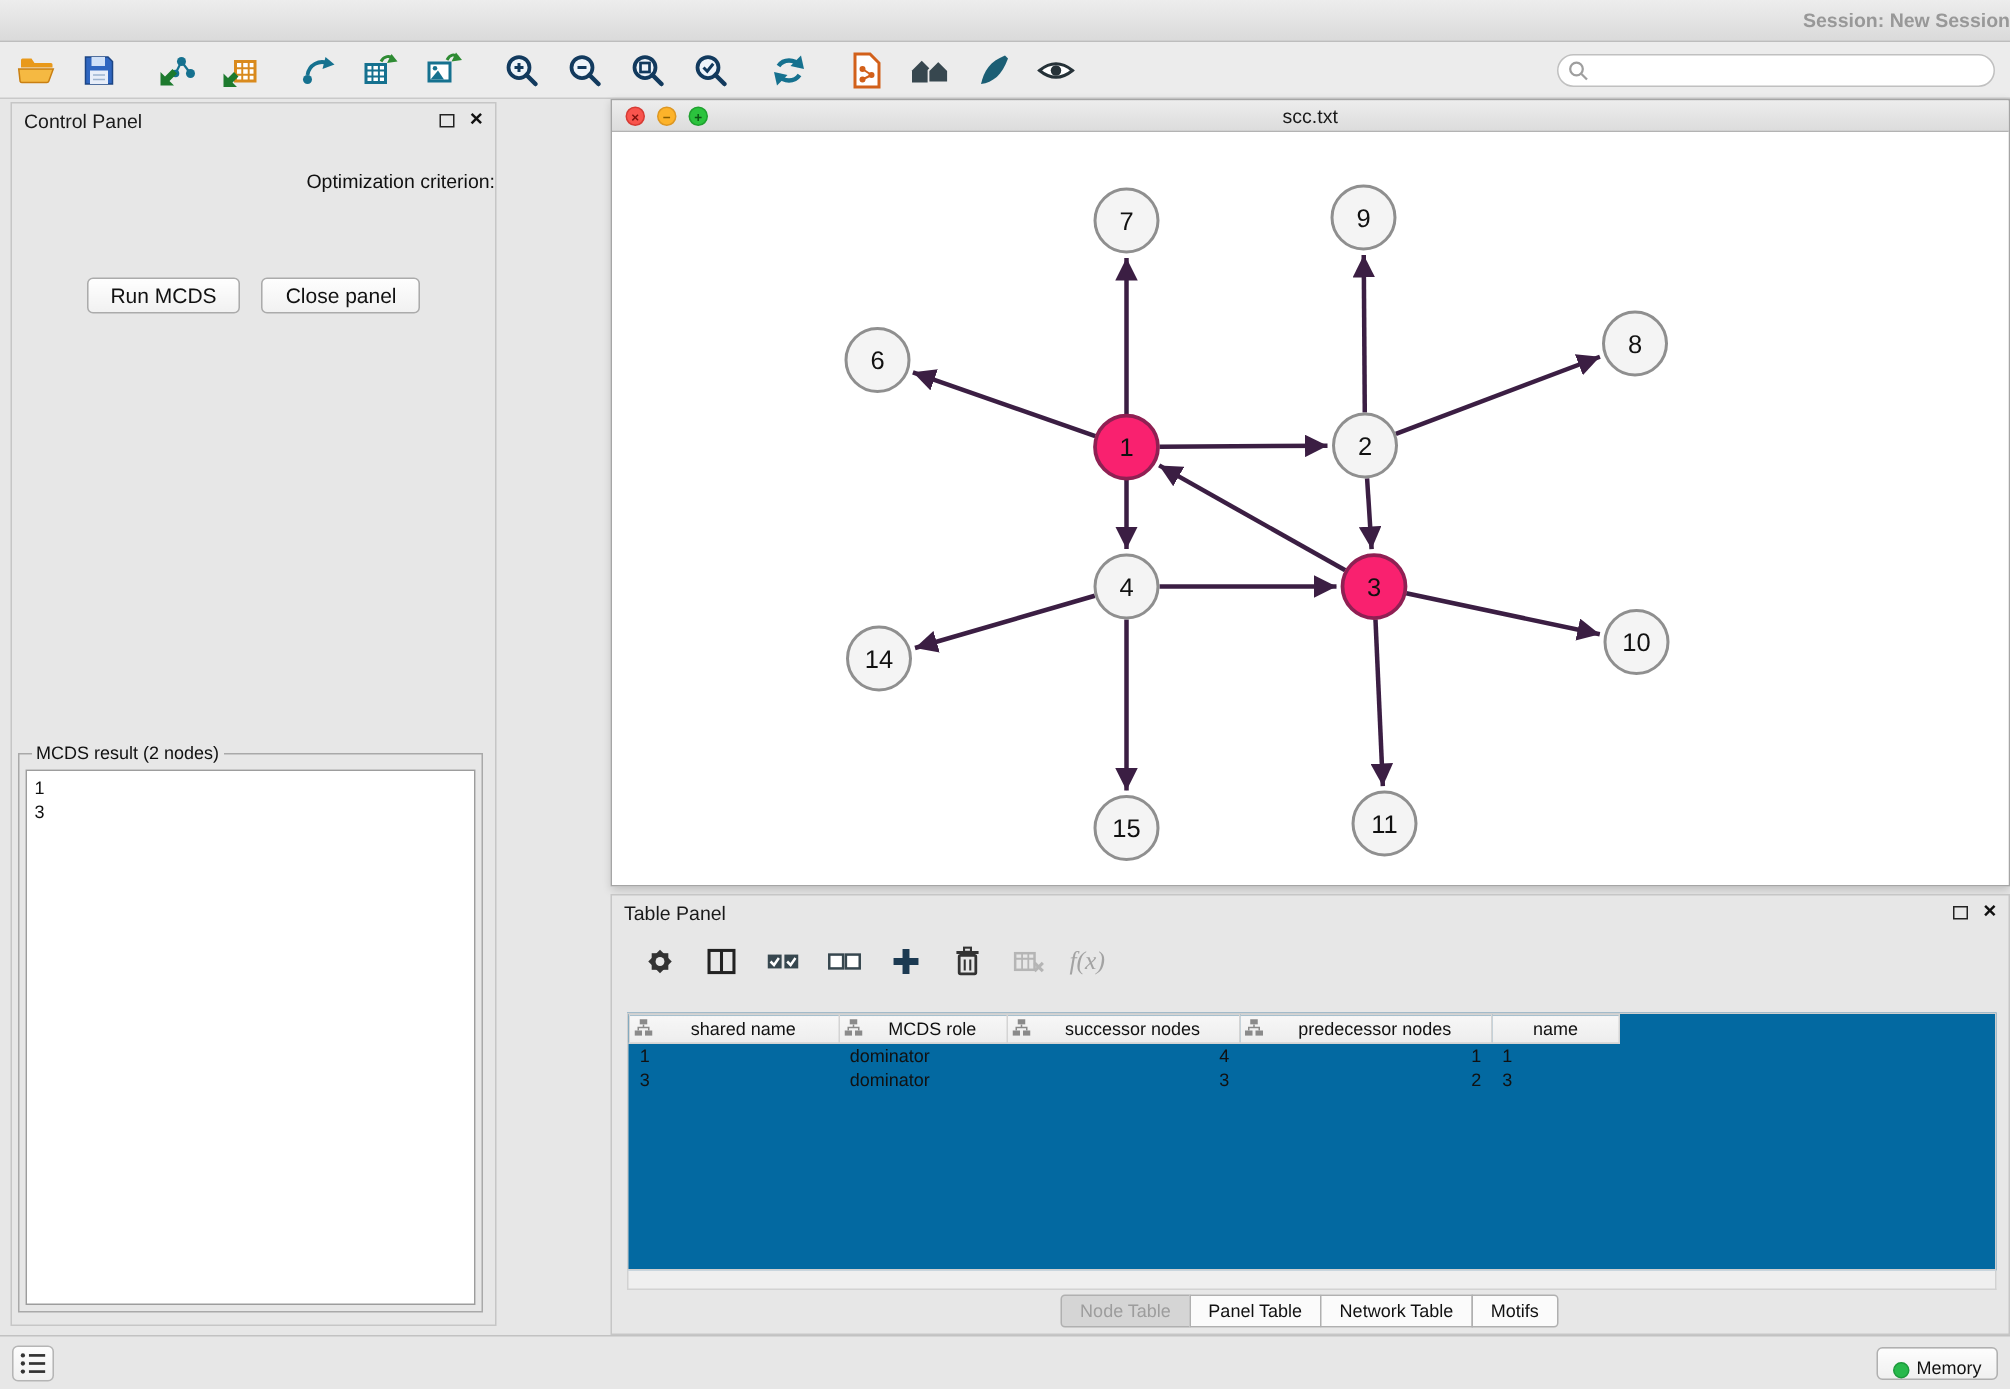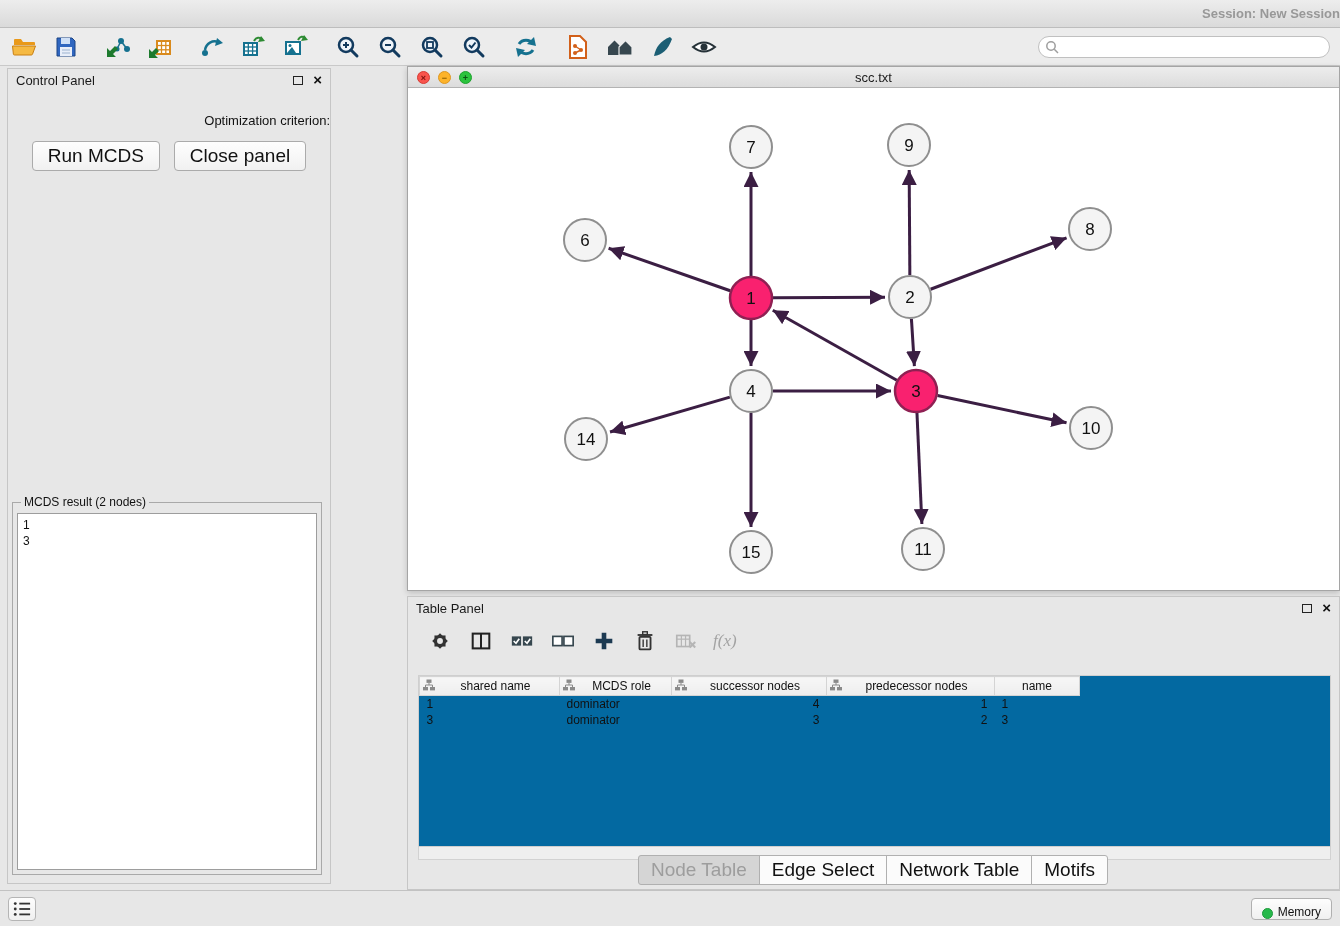--- a/index.html
+++ b/index.html
@@ -52,22 +52,23 @@
   .cp-opt-label { text-align: right; margin-top: 22px; font-size: 13px; }
   .cp-select {
     position: relative; width: 310px; height: 23px; margin: 9px auto 0 auto;
     background: #fff; border: 1px solid #ababab; border-radius: 4px;
     display: flex; align-items: center; padding: 0 22px 0 9px; font-size: 13px;
   }
   .cp-select .stepper { position: absolute; right: 5px; top: 3px; }
   .cp-buttons { display: flex; justify-content: center; gap: 14px; margin-top: 13px; }
   .btn {
     background: linear-gradient(#fefefe, #f1f1f1); border: 1px solid #ababab;
-    border-radius: 4px; padding: 3px 15px; font-size: 19px; color: #111;
+    border-radius: 4px; padding: 3px 15px; font-size: 14px; color: #111;
     font-family: "Liberation Sans", sans-serif;
+    margin-top: 44px;
   }
   .result-fieldset {
     position: absolute; left: 4px; right: 8px; top: 426px; bottom: 8px;
     border: 1px solid #a9a9a9; padding: 4px;
   }
   .result-fieldset legend { font-size: 12px; padding: 0 3px; margin-left: 4px; color: #111; }
   .result-list {
     width: 100%; height: 100%; background: #fff; border: 1px solid #9d9d9d;
     font-size: 12px; padding: 3px 5px; line-height: 16px; overflow: auto;
   }
@@ -110,21 +111,21 @@
     background: linear-gradient(#f7f7f7, #ededed); border: 1px solid #d4d4d4;
     height: 19px; font-weight: normal; font-size: 12px; padding: 0 3px;
   }
   .th-inner { display: flex; align-items: center; }
   .th-inner .th-label { flex: 1; text-align: center; }
   table.node-table td { height: 16px; padding: 0 7px; vertical-align: middle; }
   td.num-r { text-align: right; }
   .tp-tabs { position: absolute; bottom: 4px; left: 0; right: 0; display: flex; justify-content: center; }
   .tp-tab {
     border: 1px solid #b0b0b0; background: #fbfbfb; padding: 3px 12px;
-    font-size: 19px; margin-left: -1px; color: #111;
+    font-size: 12px; margin-left: -1px; color: #111;
   }
   .tp-tab:first-child { border-radius: 3px 0 0 3px; }
   .tp-tab:last-child { border-radius: 0 3px 3px 0; }
   .tp-tab.active { background: #d5d5d5; color: #9d9d9d; }
   
   #status-bar {
     position: absolute; left: 0; right: 0; bottom: 0; height: 36px;
     background: #e7e7e7; border-top: 1px solid #c2c2c2;
     display: flex; align-items: center; padding: 0 8px;
   }
@@ -543,21 +544,21 @@
           <td class="num-r">3</td>
           <td class="num-r">2</td>
           <td>3</td>
         </tr>
       </tbody>
     </table>
   </div>
   <div class="tp-scrollstrip"></div>
   <div class="tp-tabs">
     <span class="tp-tab active">Node Table</span>
-    <span class="tp-tab">Edge Select</span>
+    <span class="tp-tab">Panel Table</span>
     <span class="tp-tab">Network Table</span>
     <span class="tp-tab">Motifs</span>
   </div>
 </div>
 
 <div id="status-bar">
   <span class="list-btn">
     <svg width="20" height="18" viewBox="0 0 22 20">
       <circle cx="3.5" cy="4" r="1.6" fill="#333"></circle>
         <line x1="8" y1="4" x2="20" y2="4" stroke="#333" stroke-width="2"></line>

